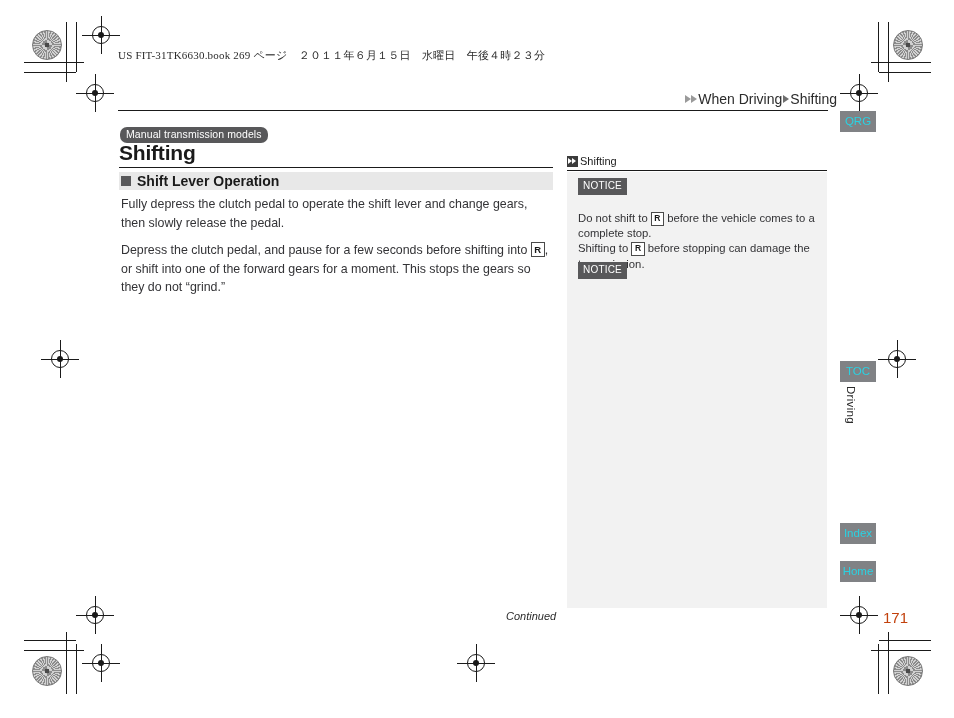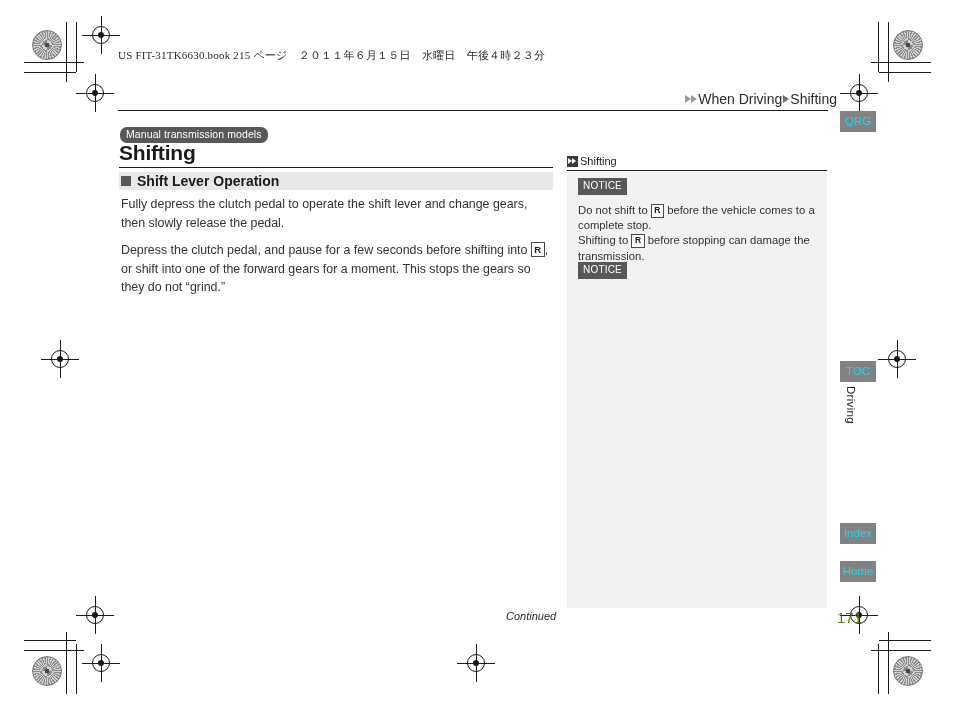--- a/index.html
+++ b/index.html
@@ -226,21 +226,21 @@
   .notice-block.n2 { top: 259px; }
 
   .notice-tag {
     display: inline-block;
     background: #58585a;
     color: #ffffff;
     font-size: 10px;
     line-height: 1;
     padding: 3px 5px 4px 5px;
     letter-spacing: 0.2px;
-    margin-bottom: 8px;
+    margin-bottom: 16px;
   }
   .notice-text {
     font-size: 11.3px;
     line-height: 15.2px;
     color: #333336;
   }
   .notice-text .rbox { font-size: 8.5px; vertical-align: 1px; }
 
   
   .tab {
@@ -273,23 +273,23 @@
   
   .continued {
     position: absolute;
     left: 506px; top: 610px;
     font-size: 11px;
     font-style: italic;
     color: #2b2b2b;
   }
   .folio {
     position: absolute;
-    left: 837px; top: 609px;
+    left: 883px; top: 609px;
     font-size: 15px;
-    color: #4d7c0f;
+    color: #c2410c;
   }
 </style>
 </head>
 <body>
 
 <div class="reg-layer">
 
   <div class="halftone" style="left:32px; top:30px;"></div>
   <div class="crop-line crop-v" style="left:66px; top:22px; height:60px;"></div>
   <div class="crop-line crop-v" style="left:76px; top:22px; height:50px;"></div>
@@ -363,21 +363,21 @@
       <div class="dot"></div>
   </div>
   <div class="target" style="left:463px; top:650px;">
     <div class="tv"></div>
       <div class="th"></div>
       <div class="ring"></div>
       <div class="dot"></div>
   </div>
 </div>
 
-<div class="book-line">US FIT-31TK6630.book   215 ページ　２０１１年６月１５日　水曜日　午後４時２３分</div>
+<div class="book-line">US FIT-31TK6630.book   269 ページ　２０１１年６月１５日　水曜日　午後４時２３分</div>
 
 <div class="breadcrumb">
   <span class="tri"></span>
   <span class="tri"></span>
   <span class="seg">When Driving</span>
   <span class="tri dark"></span>
   <span class="seg">Shifting</span>
 </div>
 <div class="rule-top"></div>
 

